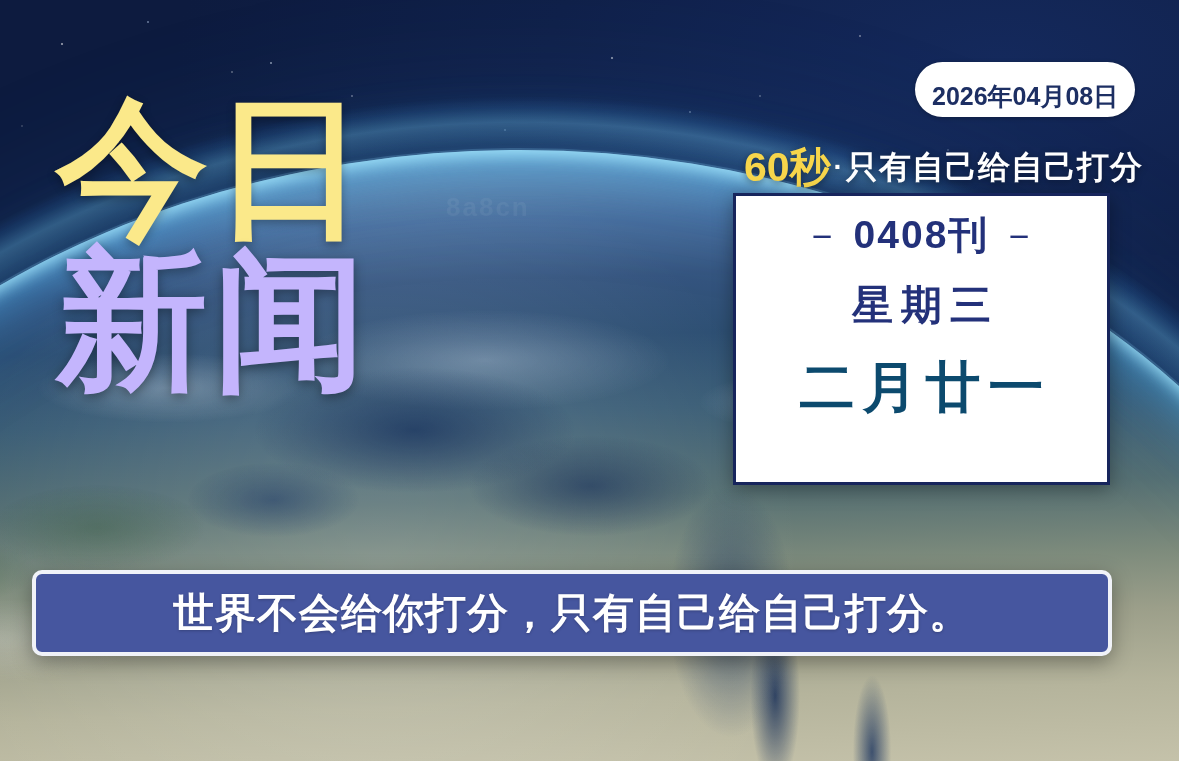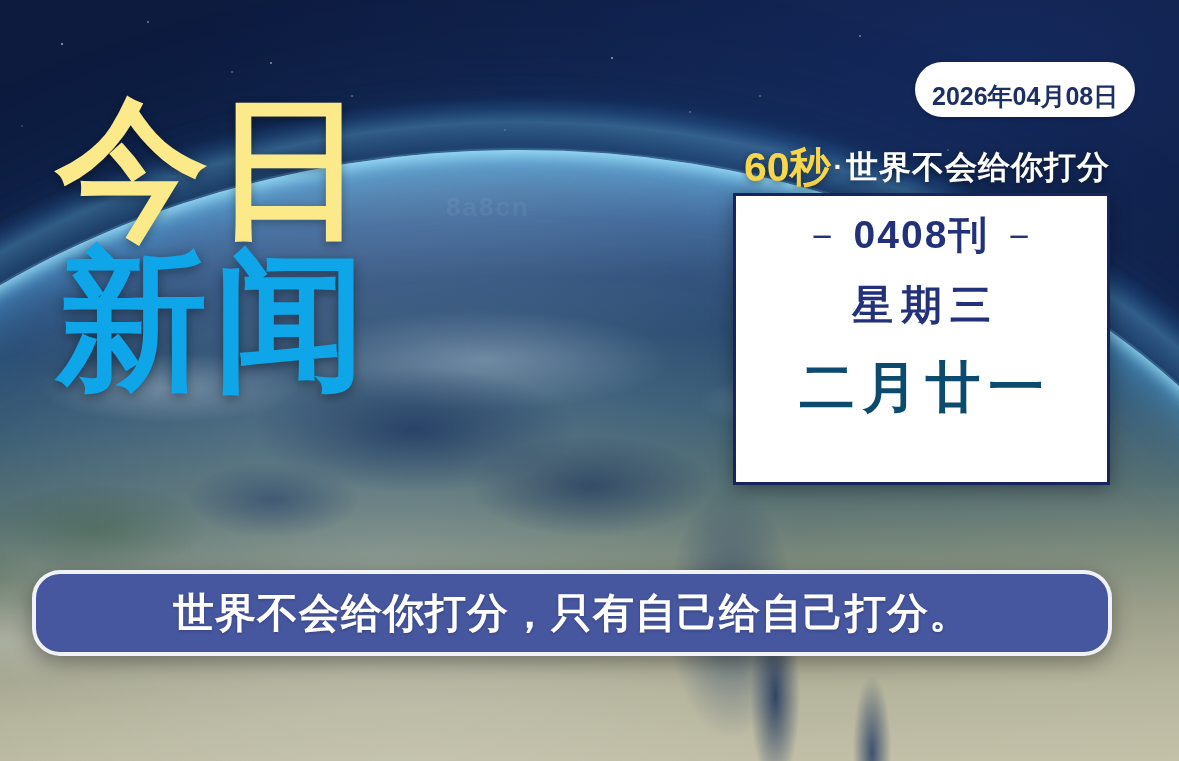--- a/index.html
+++ b/index.html
@@ -187,21 +187,21 @@
     letter-spacing: 6px;
     font-family: "Liberation Sans", "DejaVu Sans", sans-serif;
   }
   .headline .l1 {
     display: block;
     color: #FBE98A;
     text-shadow: 0 3px 10px rgba(0,0,0,0.32);
   }
   .headline .l2 {
     display: block;
-    color: #0ea5e9;
+    color: #c4b5fd;
     margin-top: 6px;
     text-shadow: 0 3px 12px rgba(0,0,0,0.38);
   }
 
   
   .tagline {
     position: absolute;
     left: 744px;
     top: 140px;
     white-space: nowrap;
@@ -277,21 +277,21 @@
   
   .quote-bar {
     position: absolute;
     left: 32px;
     top: 570px;
     width: 1080px;
     height: 86px;
     box-sizing: border-box;
     background: #46569f;
     border: 4px solid rgba(255,255,255,0.92);
-    border-radius: 28px;
+    border-radius: 10px;
     display: flex;
     align-items: center;
     justify-content: center;
     box-shadow: 0 6px 20px rgba(0,0,0,0.34);
   }
   .quote-text {
     color: #ffffff;
     font-size: 41px;
     font-weight: 700;
     letter-spacing: 1px;
@@ -316,21 +316,21 @@
   <div class="date-pill">
     <span>2026年04月08日</span>
   </div>
 
   <div class="headline">
     <span class="l1">今日</span>
     <span class="l2">新闻</span>
   </div>
 
   <div class="tagline">
-    <span class="sec">60秒</span><span class="dot">·</span><span class="rest">世界不会给你打分</span>
+    <span class="sec">60秒</span><span class="dot">·</span><span class="rest">只有自己给自己打分</span>
   </div>
 
   <div class="info-card">
     <div class="card-issue">
       <span class="dash">－</span><span>0408刊</span><span class="dash">－</span>
     </div>
     <div class="card-weekday">星期三</div>
     <div class="card-lunar">二月廿一</div>
   </div>
 

